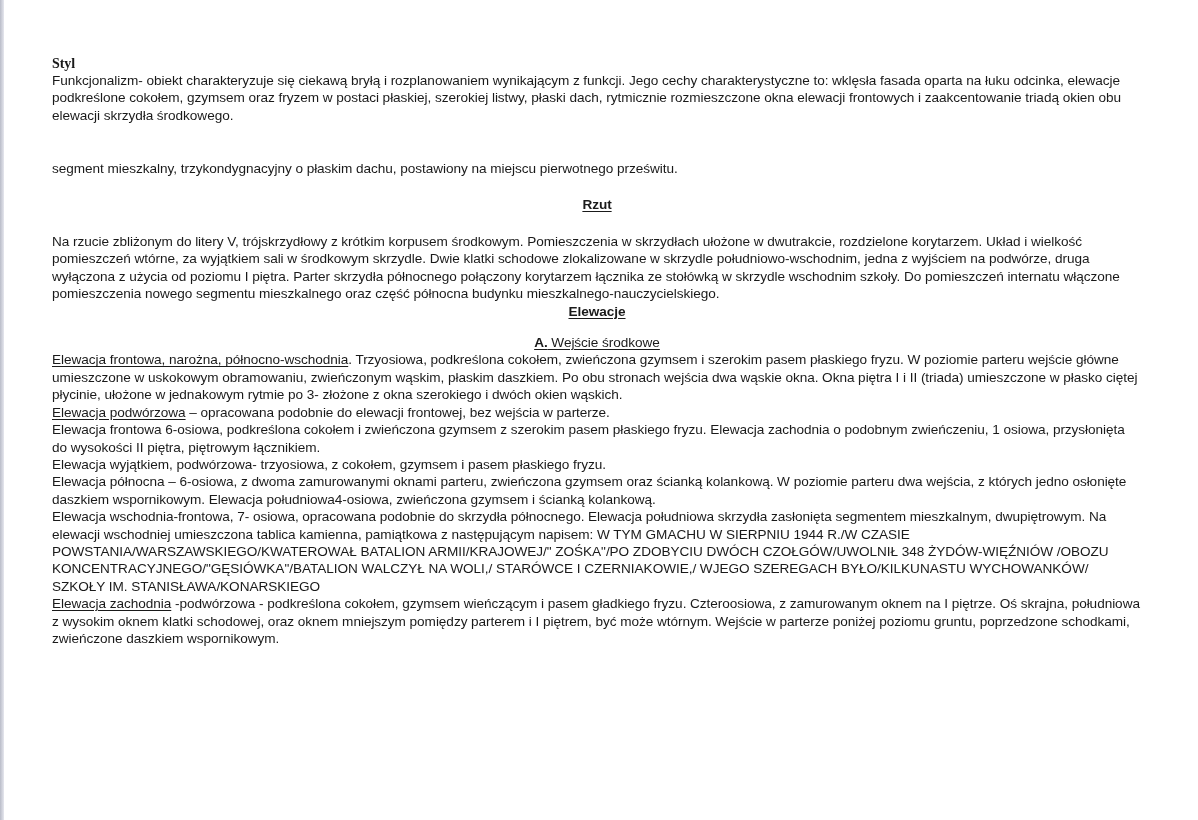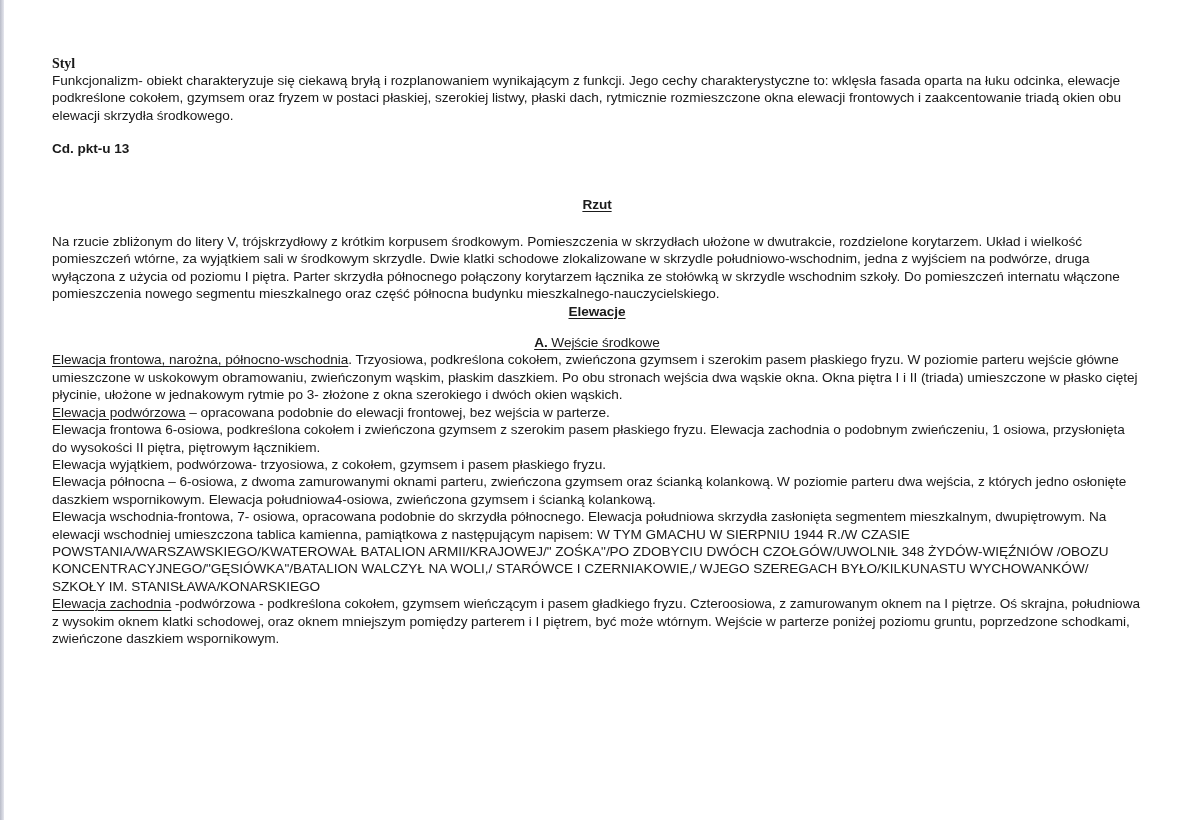--- a/index.html
+++ b/index.html
@@ -52,22 +52,22 @@
 
 <div class="scan-edge"></div>
 
 <div class="page">
 
   <div class="p styl-title">Styl</div>
   <div class="p">Funkcjonalizm- obiekt charakteryzuje się ciekawą bryłą i rozplanowaniem wynikającym z funkcji. Jego cechy charakterystyczne to: wklęsła fasada oparta na łuku odcinka, elewacje podkreślone cokołem, gzymsem oraz fryzem w postaci płaskiej, szerokiej listwy, płaski dach, rytmicznie rozmieszczone okna elewacji frontowych i zaakcentowanie triadą okien obu elewacji skrzydła środkowego.</div>
 
   <div class="gap-a"></div>
 
-  <div class="p bold">Cd. pkt-u 13</div>
   <div class="gap-b"></div>
+  <div class="p">segment mieszkalny, trzykondygnacyjny o płaskim dachu, postawiony na miejscu pierwotnego prześwitu.</div>
 
   <div class="gap-c"></div>
 
   <div class="p bold u">Rzut</div>
   <div class="gap-d"></div>
   <div class="p">Na rzucie zbliżonym do litery V, trójskrzydłowy z krótkim korpusem środkowym. Pomieszczenia w skrzydłach ułożone w dwutrakcie, rozdzielone korytarzem. Układ i wielkość pomieszczeń wtórne, za wyjątkiem sali w środkowym skrzydle. Dwie klatki schodowe zlokalizowane w skrzydle południowo-wschodnim, jedna z wyjściem na podwórze, druga wyłączona z użycia od poziomu I piętra. Parter skrzydła północnego połączony korytarzem łącznika ze stołówką w skrzydle wschodnim szkoły. Do pomieszczeń internatu włączone pomieszczenia nowego segmentu mieszkalnego oraz część północna budynku mieszkalnego-nauczycielskiego.</div>
 
   <div class="p bold u">Elewacje</div>
   <div class="gap-e"></div>
 

